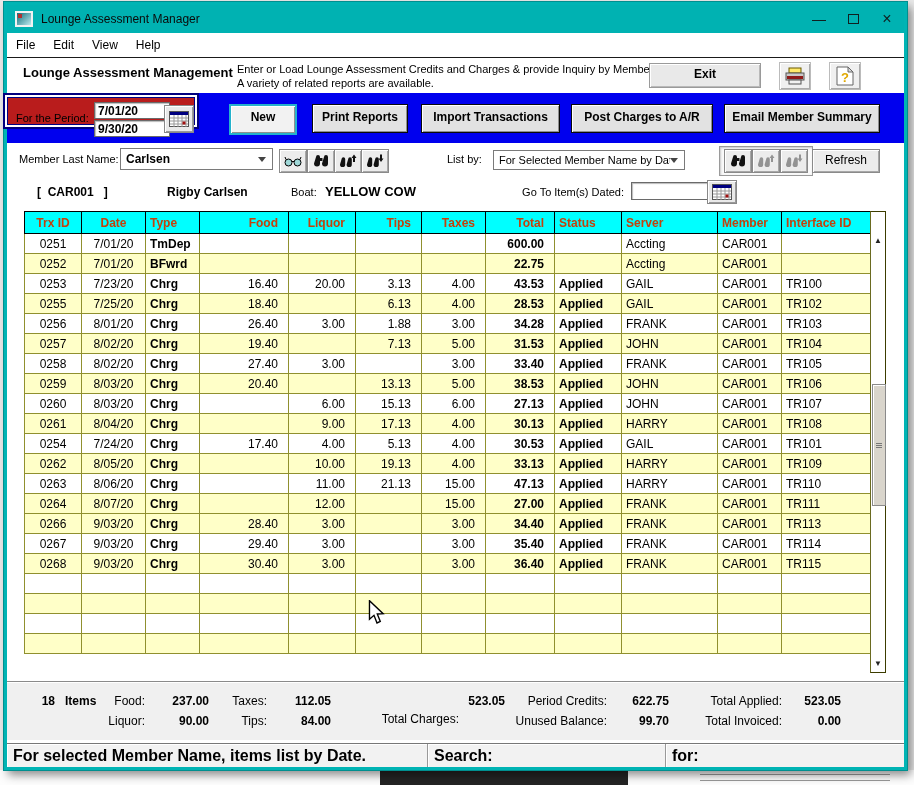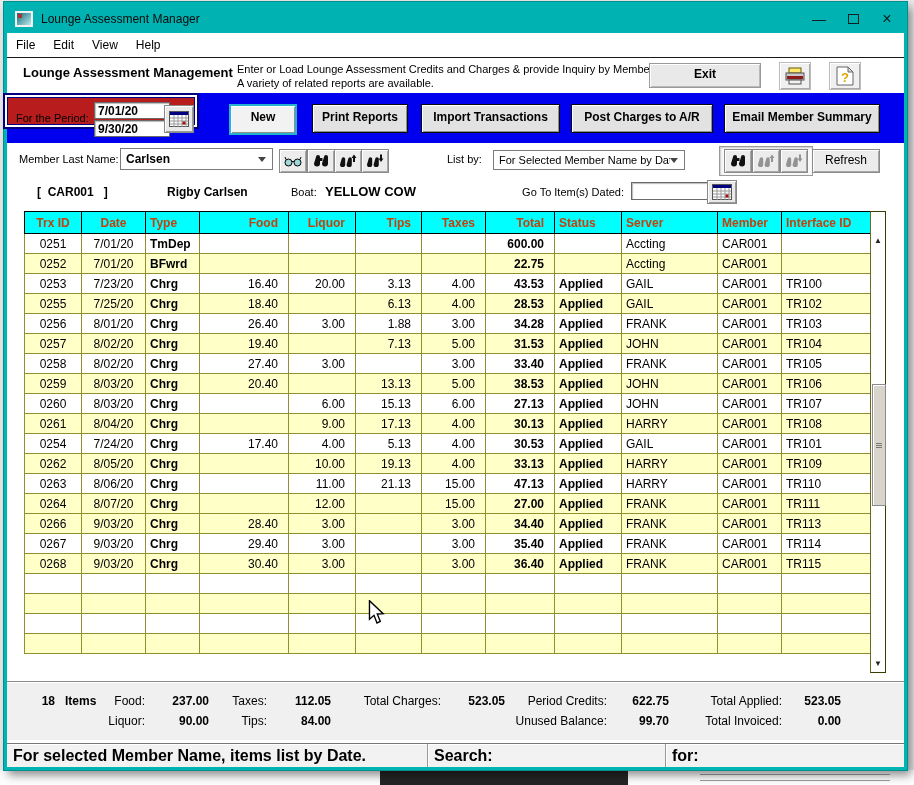--- a/index.html
+++ b/index.html
@@ -640,21 +640,21 @@
     <span class="s-val row1" style="left:20px;width:28px;">18</span>
     <span class="row1" style="left:58px;font-weight:bold;">Items</span>
     <span class="s-lab row1" style="left:80px;width:58px;">Food:</span>
     <span class="s-val row1" style="left:140px;width:62px;">237.00</span>
     <span class="s-lab row2" style="left:80px;width:58px;">Liquor:</span>
     <span class="s-val row2" style="left:140px;width:62px;">90.00</span>
     <span class="s-lab row1" style="left:213px;width:47px;">Taxes:</span>
     <span class="s-val row1" style="left:262px;width:62px;">112.05</span>
     <span class="s-lab row2" style="left:213px;width:47px;">Tips:</span>
     <span class="s-val row2" style="left:262px;width:62px;">84.00</span>
-    <span class="s-lab row1" style="left:340px;width:94px;">Total Charges:</span>
+    <span class="s-lab row1" style="left:358px;width:94px;margin-top:18px;">Total Charges:</span>
     <span class="s-val row1" style="left:436px;width:62px;">523.05</span>
     <span class="s-lab row1" style="left:495px;width:105px;">Period Credits:</span>
     <span class="s-val row1" style="left:600px;width:62px;">622.75</span>
     <span class="s-lab row2" style="left:495px;width:105px;">Unused Balance:</span>
     <span class="s-val row2" style="left:600px;width:62px;">99.70</span>
     <span class="s-lab row1" style="left:688px;width:87px;">Total Applied:</span>
     <span class="s-val row1" style="left:772px;width:62px;">523.05</span>
     <span class="s-lab row2" style="left:688px;width:87px;">Total Invoiced:</span>
     <span class="s-val row2" style="left:772px;width:62px;">0.00</span>
   </div>

